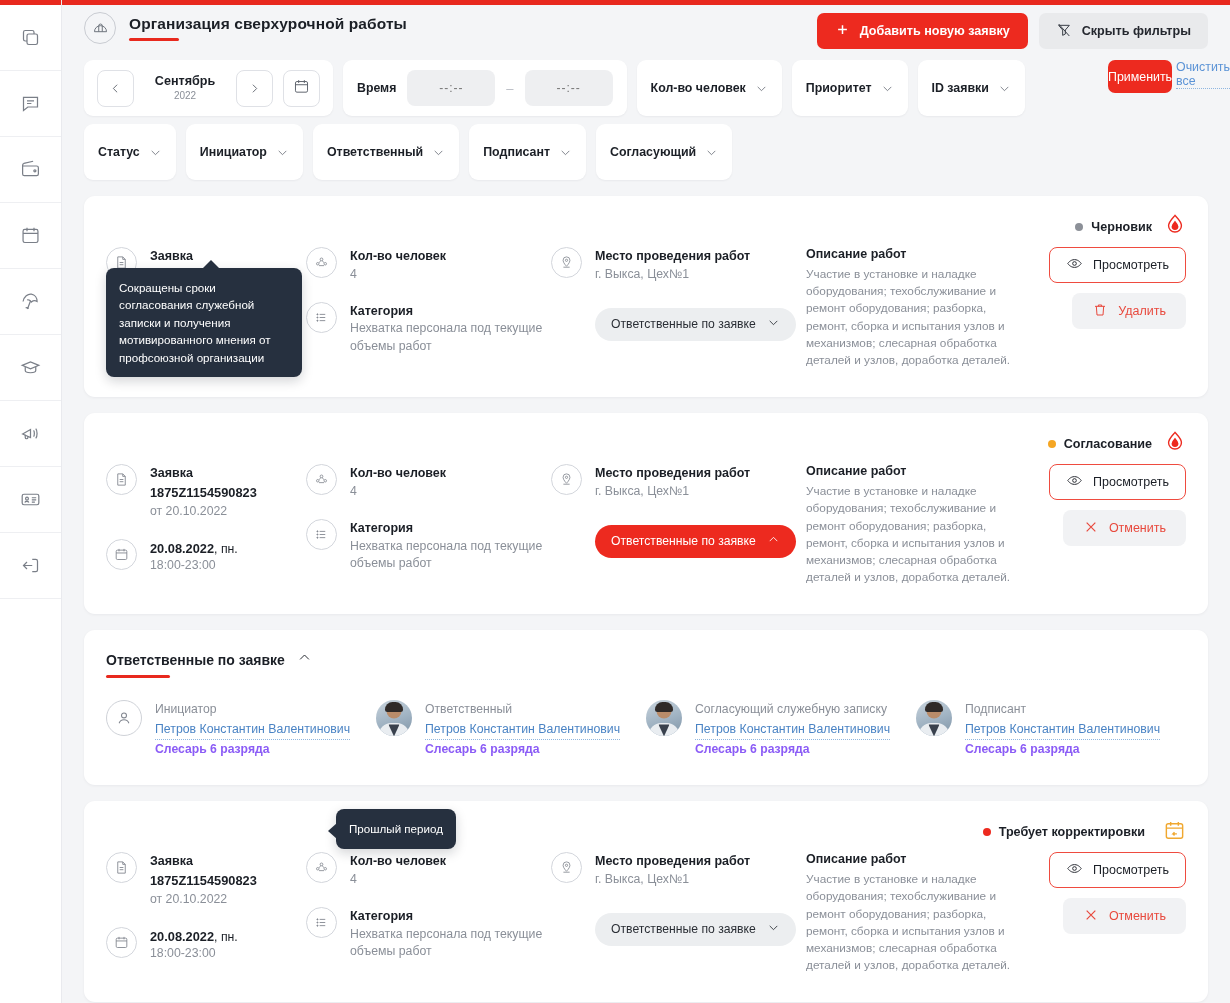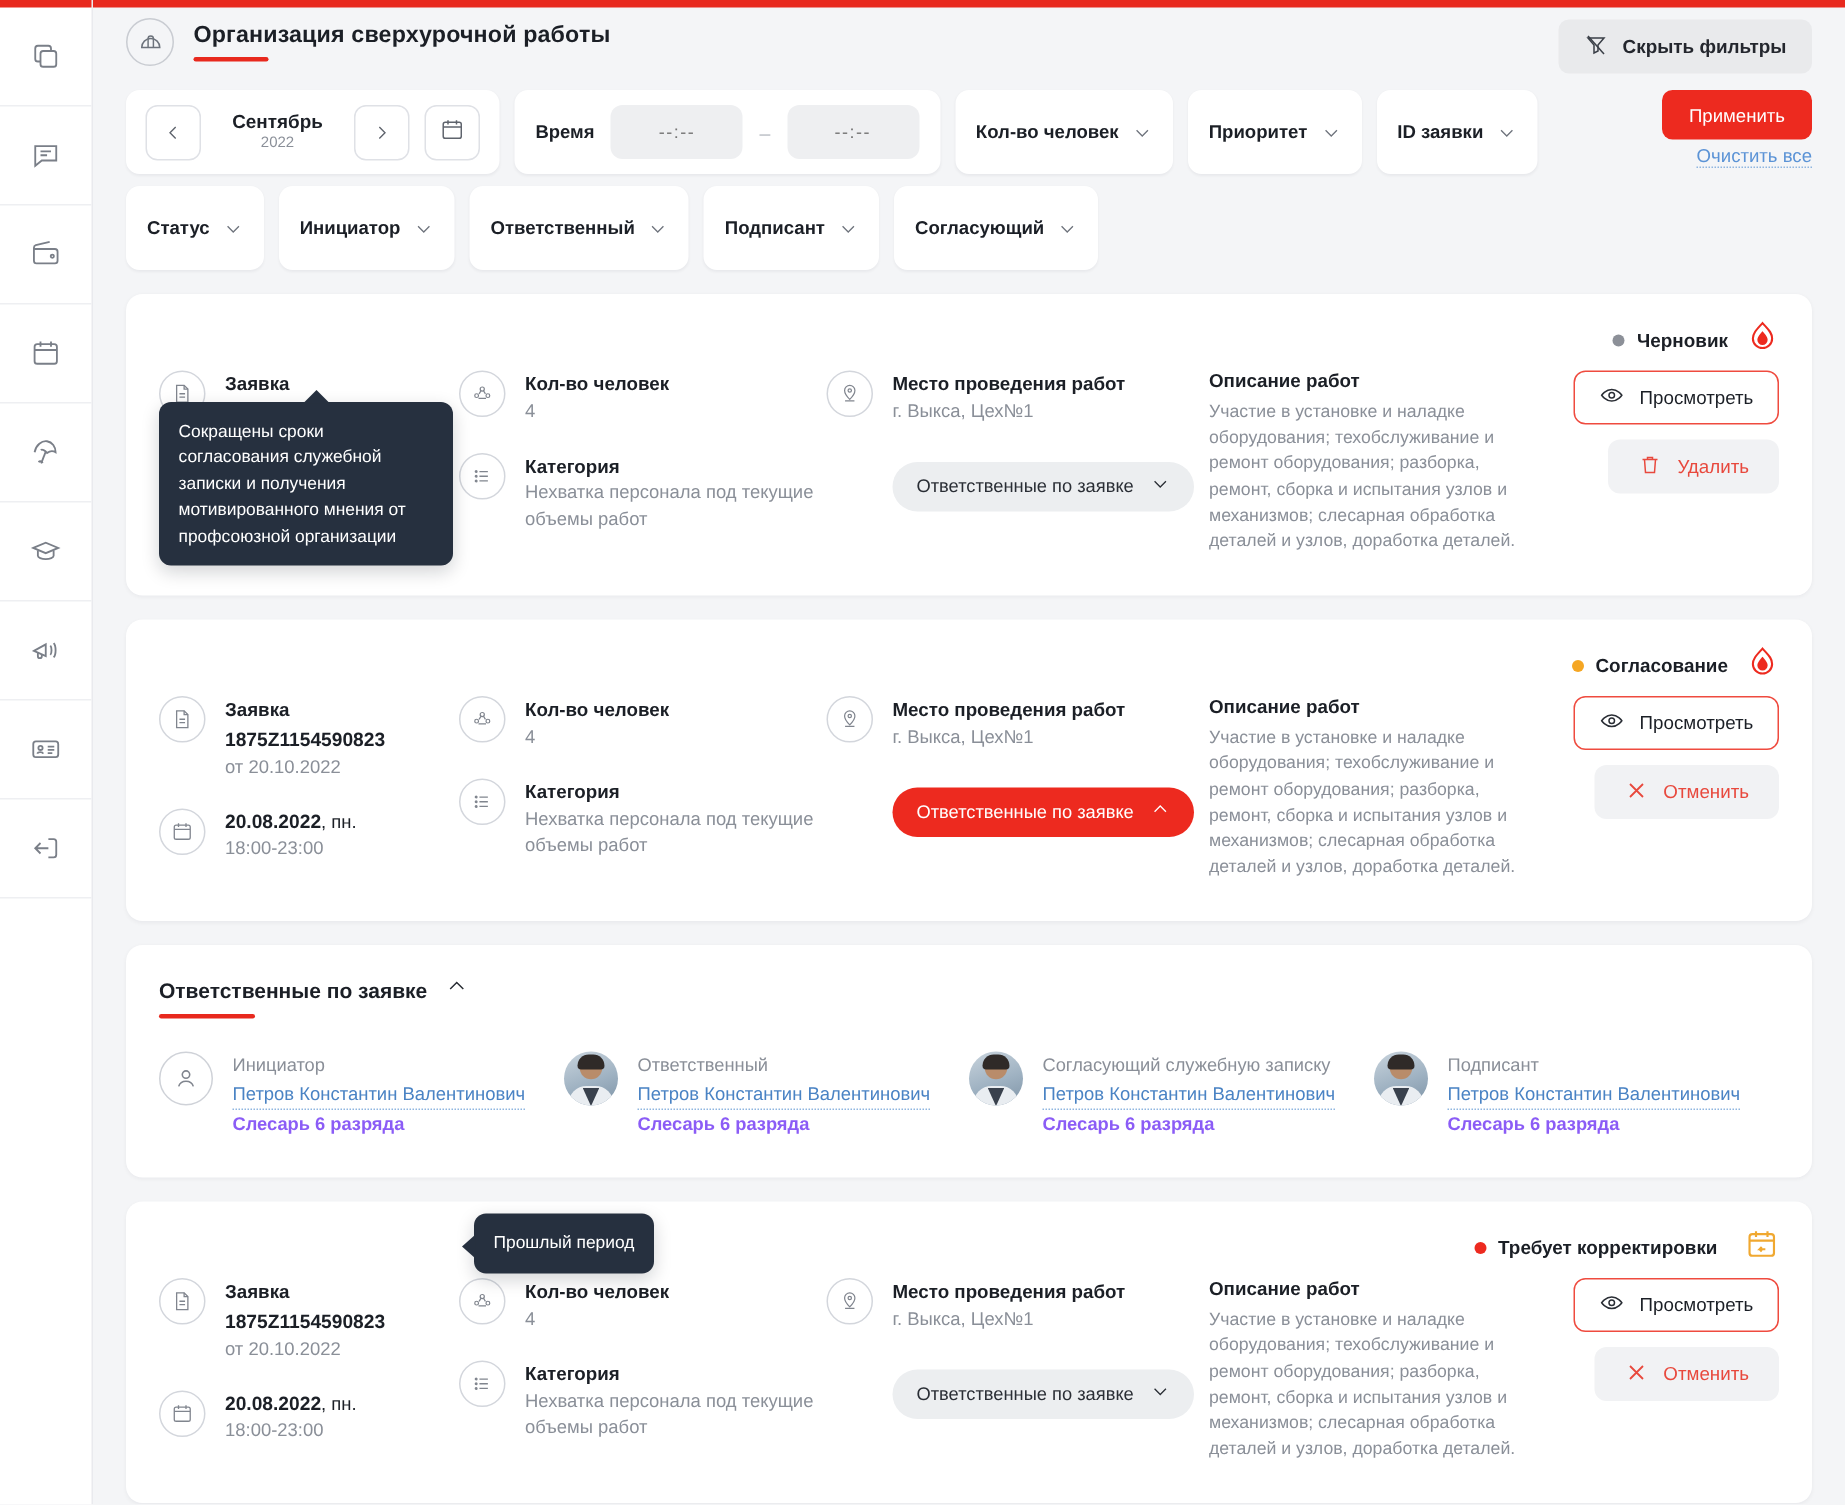--- a/index.html
+++ b/index.html
@@ -82,21 +82,21 @@
     font-size: 12px; color: #9aa0a8; text-align: center; letter-spacing: 1px;
     font-family: "Liberation Sans", sans-serif;
   }
   .time-dash { color:#b6bac1; font-size: 13px; }
   .select-card { gap: 9px; cursor: pointer; }
   .sel-text { font-size: 12.4px; font-weight: bold; color: #1b1f26; white-space: nowrap; }
   .chev { color:#6e737c; display:flex; }
 
   .apply-wrap {
     position: absolute; right: 22px; top: 6px; width: 100px;
-    display: flex; flex-direction: column; align-items: flex-end; gap: 4px;
+    display: flex; flex-direction: row; align-items: flex-start; gap: 4px;
   }
   .btn-apply {
     background:#ed2a1f; color:#fff; border:none; border-radius: 7px; width: 100px; height: 33px;
     font-size: 12.4px; cursor: pointer; font-family: "Liberation Sans", sans-serif;
   }
   .link-clear {
     font-size: 12.4px; color: #5b93d6; border-bottom: 1px dotted #8fb6e0;
     cursor: pointer; text-decoration: none;
   }
   .filters-row2 { display:flex; gap: 10px; margin-top: 8px; }
@@ -308,20 +308,28 @@
             <path d="M3.5 16.5a8.5 8.5 0 0 1 17 0z"></path>
               <path d="M9.5 16.5V8.2a2.5 2.5 0 0 1 5 0v8.3"></path>
           </svg>
         </div>
         <div class="page-title-wrap">
           <div class="page-title">Организация сверхурочной работы</div>
           <div class="title-underline"></div>
         </div>
       </div>
       <div class="head-actions">
+        <button class="btn-primary">
+          <span>
+            <svg width="15" height="15" viewBox="0 0 24 24" fill="none" stroke="#fff" stroke-width="2.4">
+              <path d="M12 5v14M5 12h14"></path>
+            </svg>
+          </span>
+          <span>Добавить новую заявку</span>
+        </button>
         <button class="btn-ghost">
           <span>
             <svg width="16" height="16" viewBox="0 0 24 24" fill="none" stroke="#3a3f47" stroke-width="1.5">
               <path d="M4 5h16l-6 7v6l-4 2v-8L4 5z"></path>
                 <path d="M4 3l16 18"></path>
             </svg>
           </span>
           <span>Скрыть фильтры</span>
         </button>
       </div>
@@ -775,21 +783,21 @@
           </div>
           <span style="cursor:pointer; margin-left:6px">
             <svg width="23" height="23" viewBox="0 0 24 24" fill="none" stroke="#f0a830" stroke-width="1.5">
               <rect x="3.5" y="5" width="17" height="15" rx="2"></rect>
                 <path d="M3.5 9.5h17M8 3v4M16 3v4"></path>
               <path d="M14.5 15.5h-4l1.5-1.6M10.5 15.5l1.5 1.6"></path>
             </svg>
           </span>
         </div>
 
-        <div class="tooltip tt-left" style="left:232px; top:8px;">Прошлый период</div>
+        <div class="tooltip tt-left" style="left:252px; top:8px;">Прошлый период</div>
 
         <div class="card-body">
           <div class="col-a">
             <div class="row-item">
               <span class="ic-circle">
                 <svg width="15" height="15" viewBox="0 0 24 24" fill="none" stroke="currentColor" stroke-width="1.4">
                   <path d="M6 3h8l4 4v14H6z"></path>
                     <path d="M14 3v4h4M9 12h6M9 15.5h6"></path>
                 </svg>
               </span>

